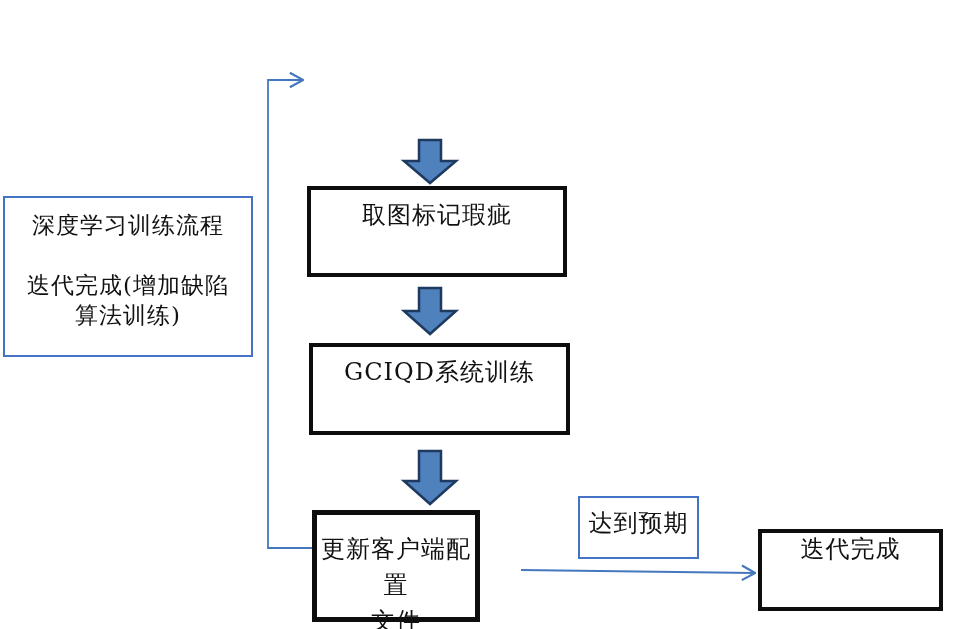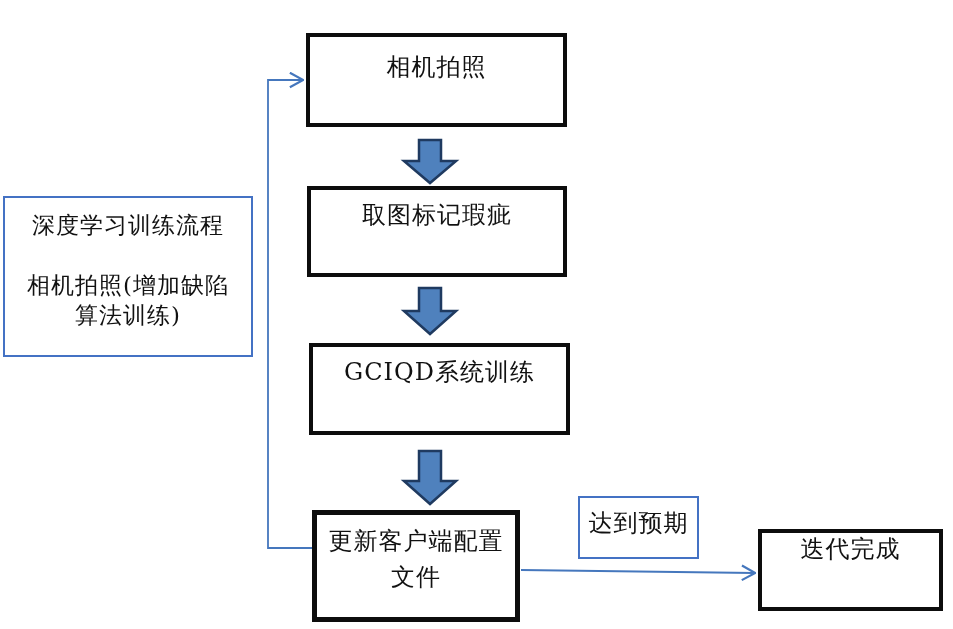--- a/index.html
+++ b/index.html
@@ -71,37 +71,34 @@
     <path d="M419,451 L441,451 L441,481 L456,481 L430,504 L404,481 L419,481 Z" fill="#4f81bd" stroke="#1f3a60" stroke-width="2.5" stroke-linejoin="miter"></path>
 
     <polyline points="312,548 268,548 268,80 302,80" fill="none" stroke="#4577bd" stroke-width="1.8" marker-end="url(#arrw)"></polyline>
 
     <line x1="521" y1="570" x2="754" y2="573" fill="none" stroke="#4577bd" stroke-width="1.8" marker-end="url(#arrw)"></line>
   </svg>
 
   <div class="node node-blue" style="left:3px; top:187px; width:250px; height:161px; padding-top:12px; font-size:23px;margin-top:9px;">
     <span class="side-line">深度学习训练流程</span>
     <span class="side-line"></span>
-    <span class="side-line">相机拍照(增加缺陷</span>
+    <span class="side-line">迭代完成(增加缺陷</span>
     <span class="side-line">算法训练)</span>
   </div>
 
-  <div class="node node-black" style="left:306px; top:33px; width:261px; height:94px; padding-top:14px;">
-    <span class="lbl">相机拍照</span>
-  </div>
 
   <div class="node node-black" style="left:309px; top:343px; width:261px; height:92px; padding-top:9px;">
     <span class="lbl">GCIQD系统训练</span>
   </div>
 
   <div class="node node-black" style="left:307px; top:186px; width:260px; height:91px; padding-top:9px;">
     <span class="lbl">取图标记瑕疵</span>
   </div>
 
-  <div class="node node-black-thick" style="left:312px; top:510px; width:208px; height:112px; padding-top:8px; line-height:36px;">
+  <div class="node node-black-thick" style="left:312px; top:510px; width:168px; height:112px; padding-top:16px; line-height:36px;">
     <span class="lbl">更新客户端配置</span>
     <span class="lbl">文件</span>
   </div>
 
   <div class="node node-blue" style="left:578px; top:496px; width:121px; height:63px; padding-top:9px;">
     <span class="lbl">达到预期</span>
   </div>
 
   <div class="node node-black" style="left:758px; top:529px; width:185px; height:82px; ">
     <span class="lbl">迭代完成</span>

